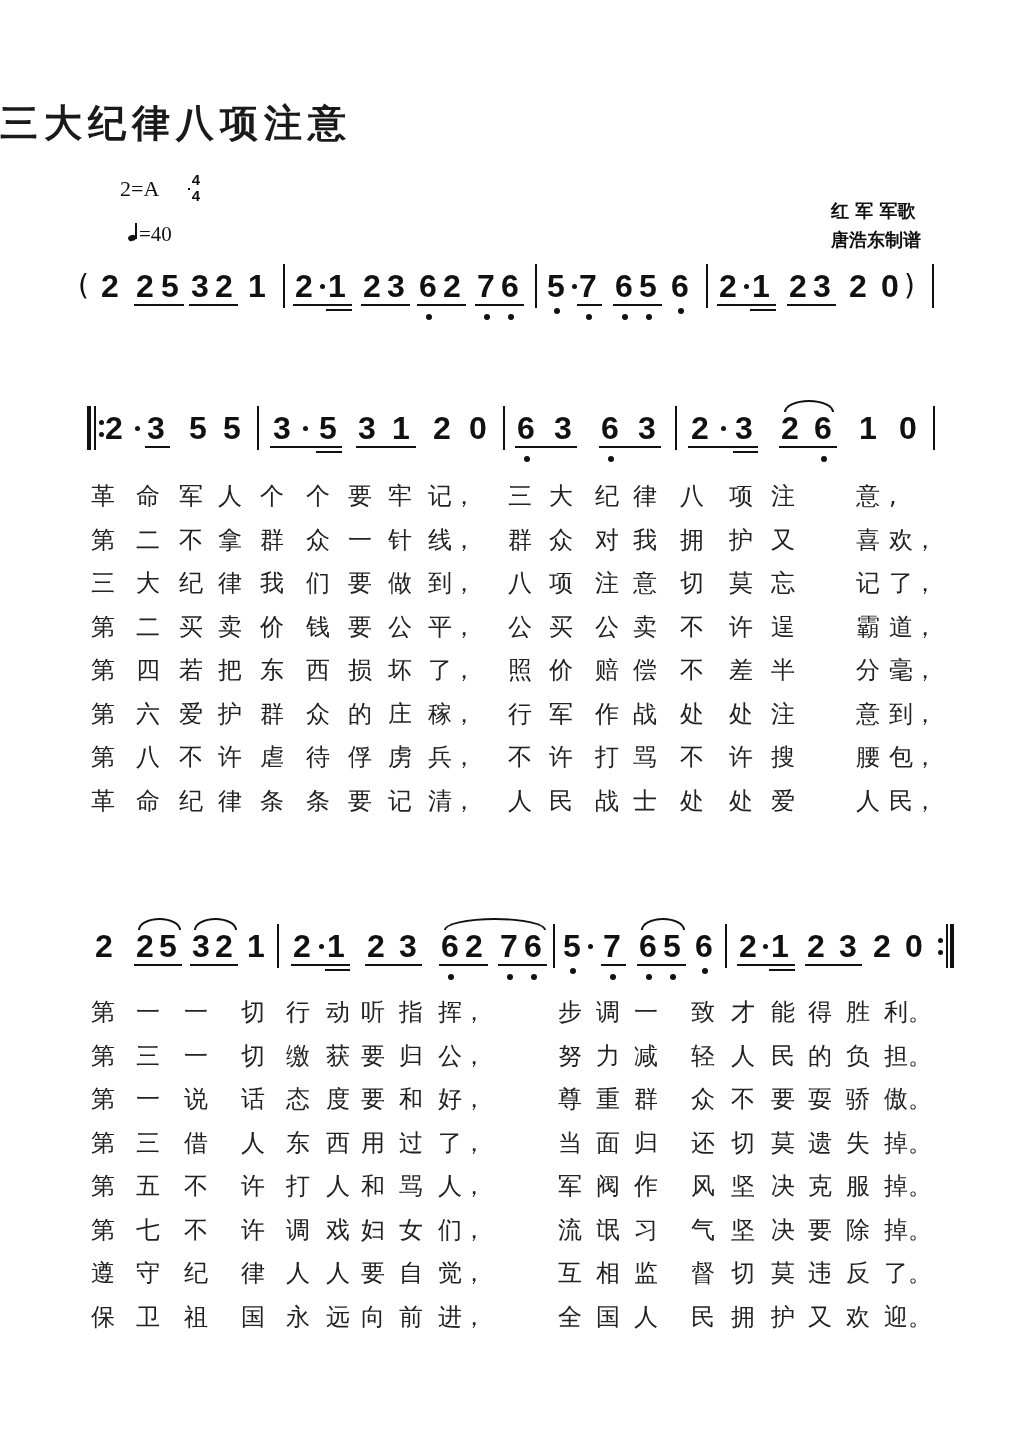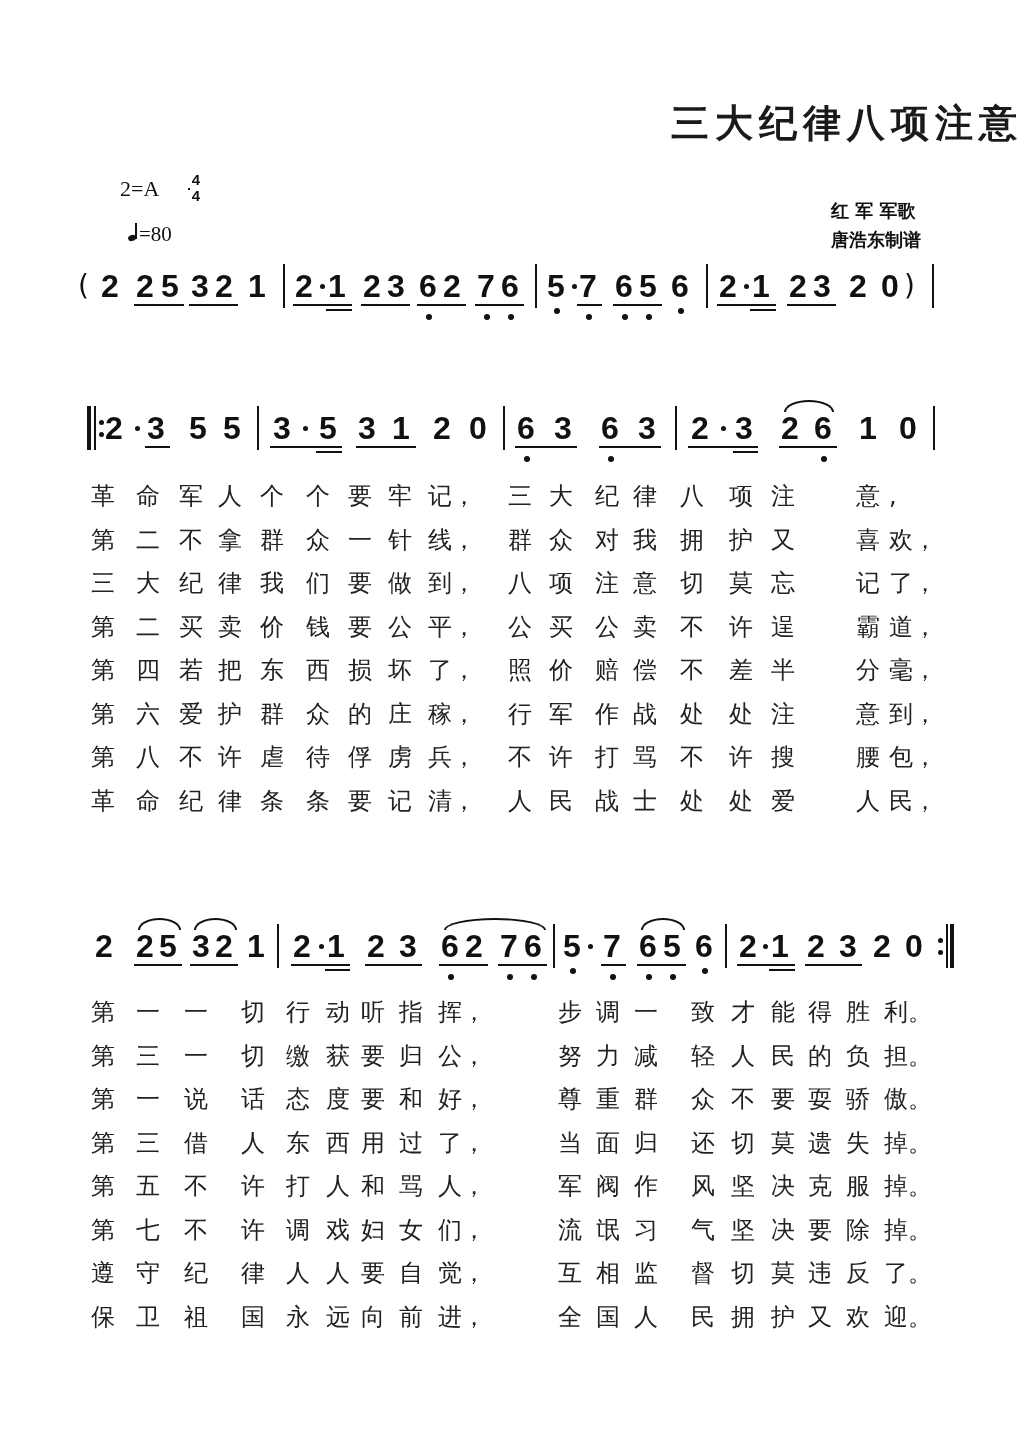--- a/index.html
+++ b/index.html
@@ -1,19 +1,19 @@
 <!DOCTYPE html>
 <html><head>
 <meta charset="utf-8">
 <style>
   html, body { margin: 0; padding: 0; background: #ffffff; }
   body { width: 1023px; height: 1430px; position: relative; overflow: hidden;
          font-family: "DejaVu Sans", sans-serif; color: #111; }
   .abs { position: absolute; }
-  .title { left: 0; width: 1023px; top: 98px; text-align: right;
+  .title { left: 0; width: 1023px; top: 98px; text-align: left;
            font-family: "DejaVu Serif", serif; font-size: 38px; font-weight: bold;
            letter-spacing: 6px; color: #1a1a1a; }
   .key { left: 120px; top: 176px; font-family: "Liberation Serif", serif; font-size: 22px; }
   .timesig { left: 186px; top: 172px; width: 20px; text-align: center;
              font-family: "Liberation Sans", sans-serif; font-weight: bold; font-size: 15px; line-height: 16px; }
   .timesig .bar { height: 2px; background: #111; margin: 0 2px; }
   .tempo { left: 130px; top: 222px; font-family: "Liberation Serif", serif; font-size: 21px; }
   .note-glyph { display: inline-block; position: relative; width: 7px; height: 18px; margin-right: 2px; }
   .note-glyph .stem { position: absolute; right: 0; top: 0; width: 2px; height: 16px; background: #111; }
   .note-glyph .head { position: absolute; left: -2px; bottom: 0; width: 8px; height: 6px; border-radius: 50%; background: #111; transform: rotate(-20deg); }
@@ -40,21 +40,21 @@
 
 <div class="abs key">
   <span>2=A</span>
 </div>
 <div class="abs timesig">
   <div>4</div>
   <div class="bar"></div>
   <div>4</div>
 </div>
 <div class="abs tempo">
-  <span class="note-glyph"><span class="stem"></span><span class="head"></span></span><span>=80</span>
+  <span class="note-glyph"><span class="stem"></span><span class="head"></span></span><span>=40</span>
 </div>
 
 <div class="abs credits">
   <div>红 军 军歌</div>
   <div>唐浩东制谱</div>
 </div>
 
 <div id="staves">
     <div class="staff" style="top: 270px;">
       <div class="n" style="left: 98px; top: 0px;">2</div>

